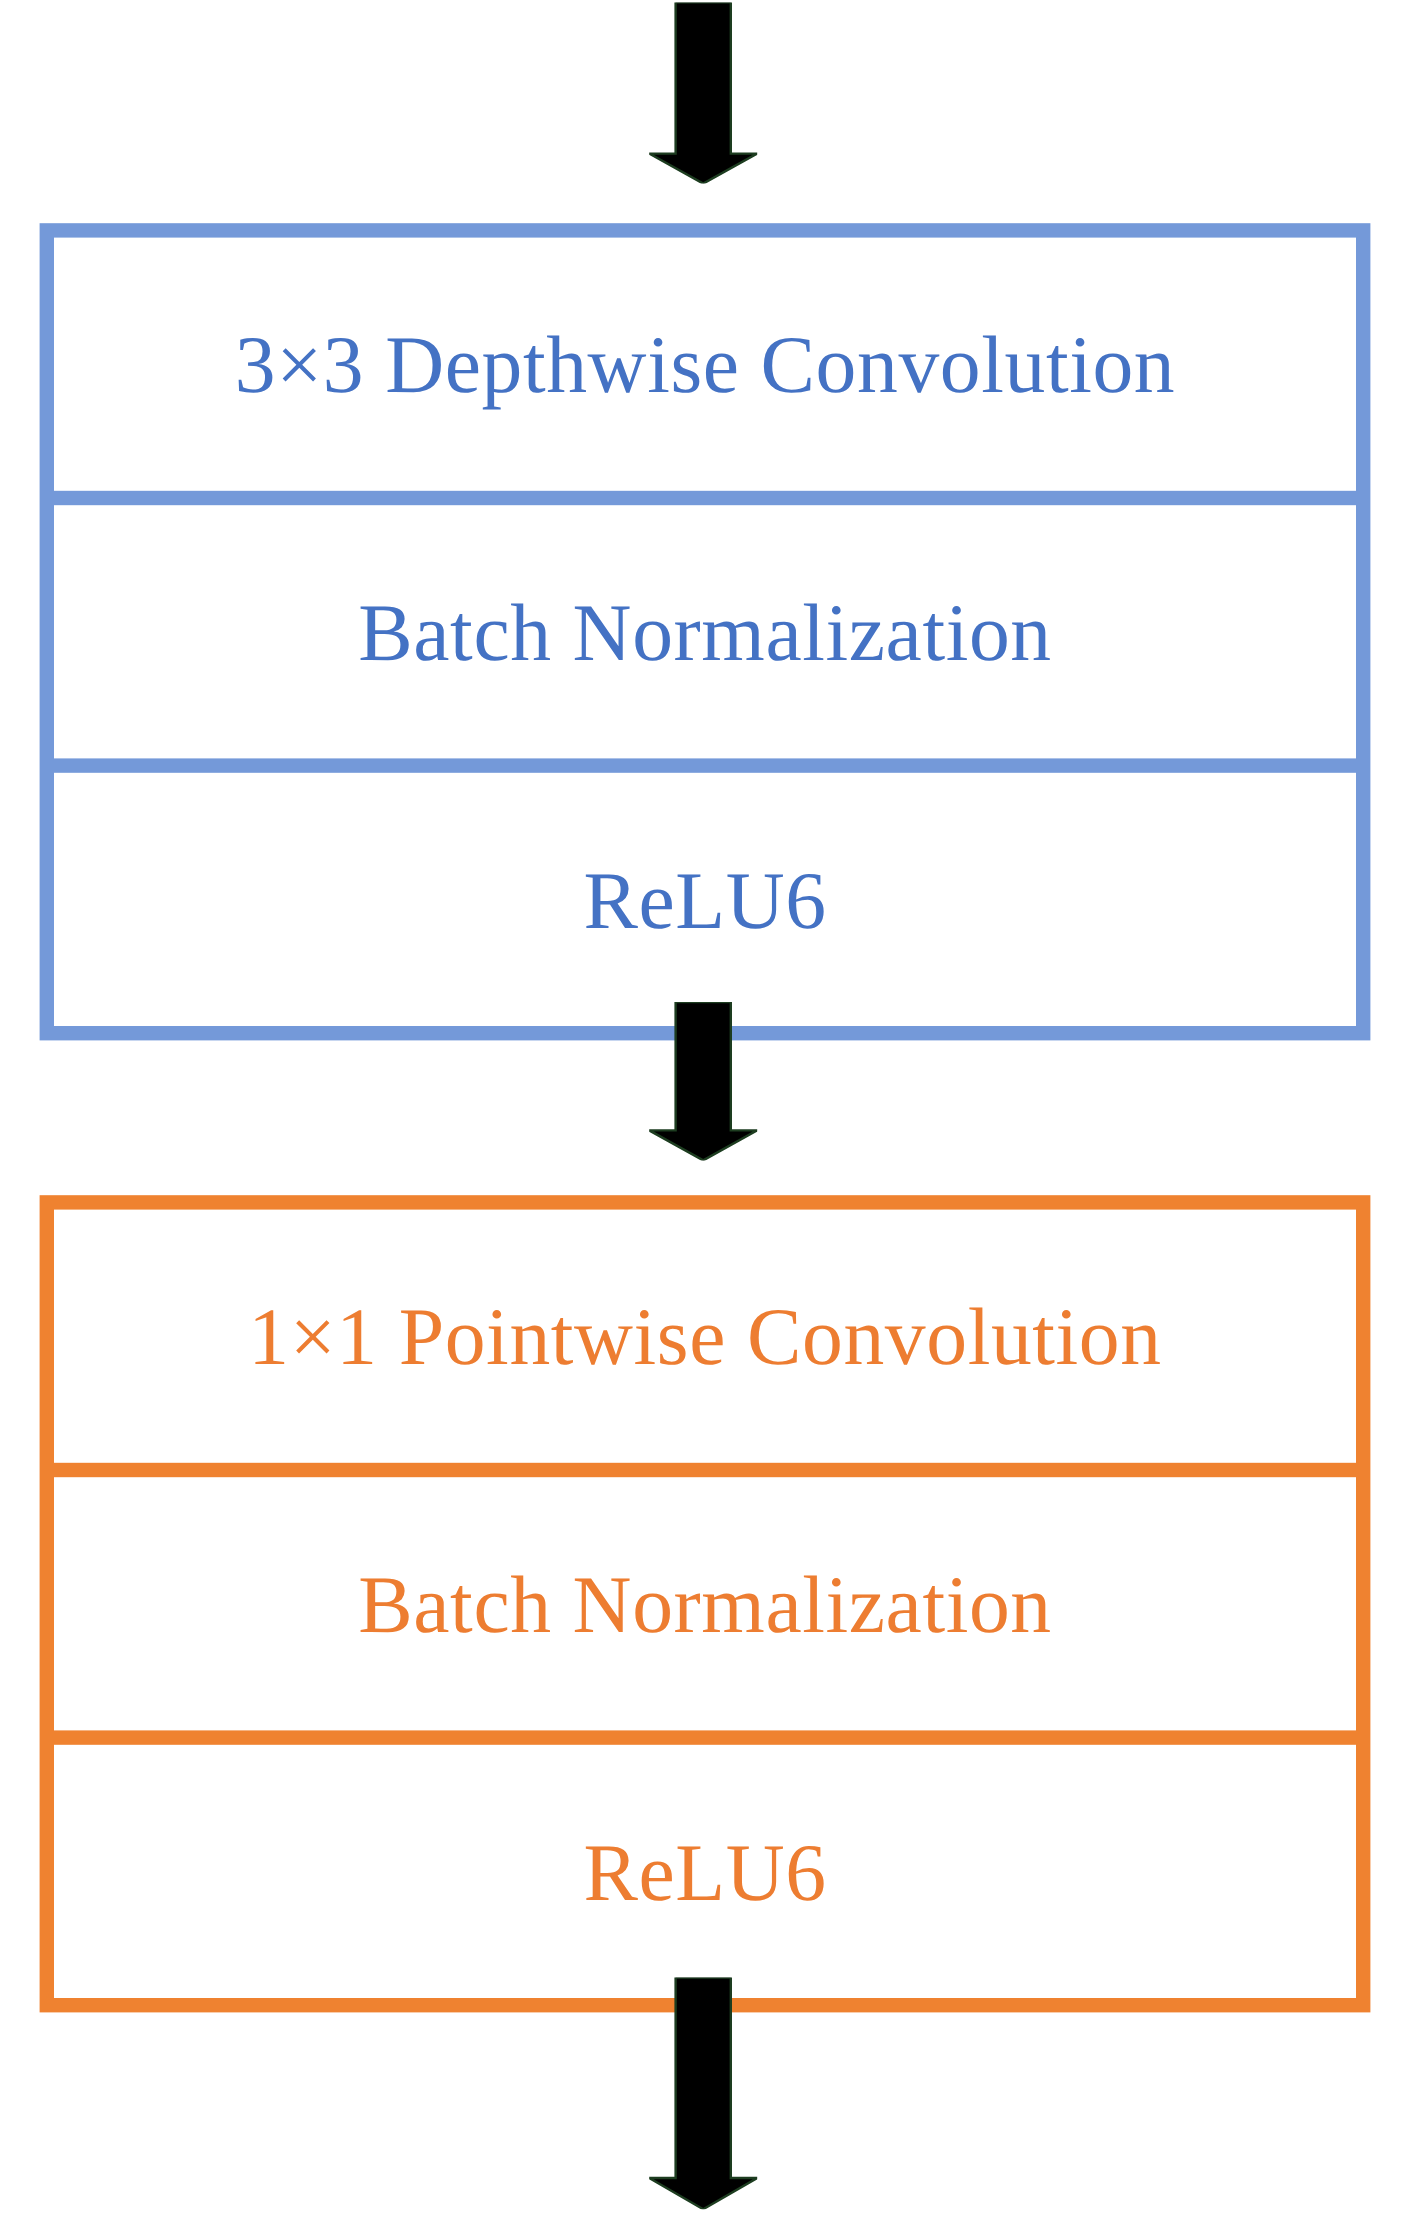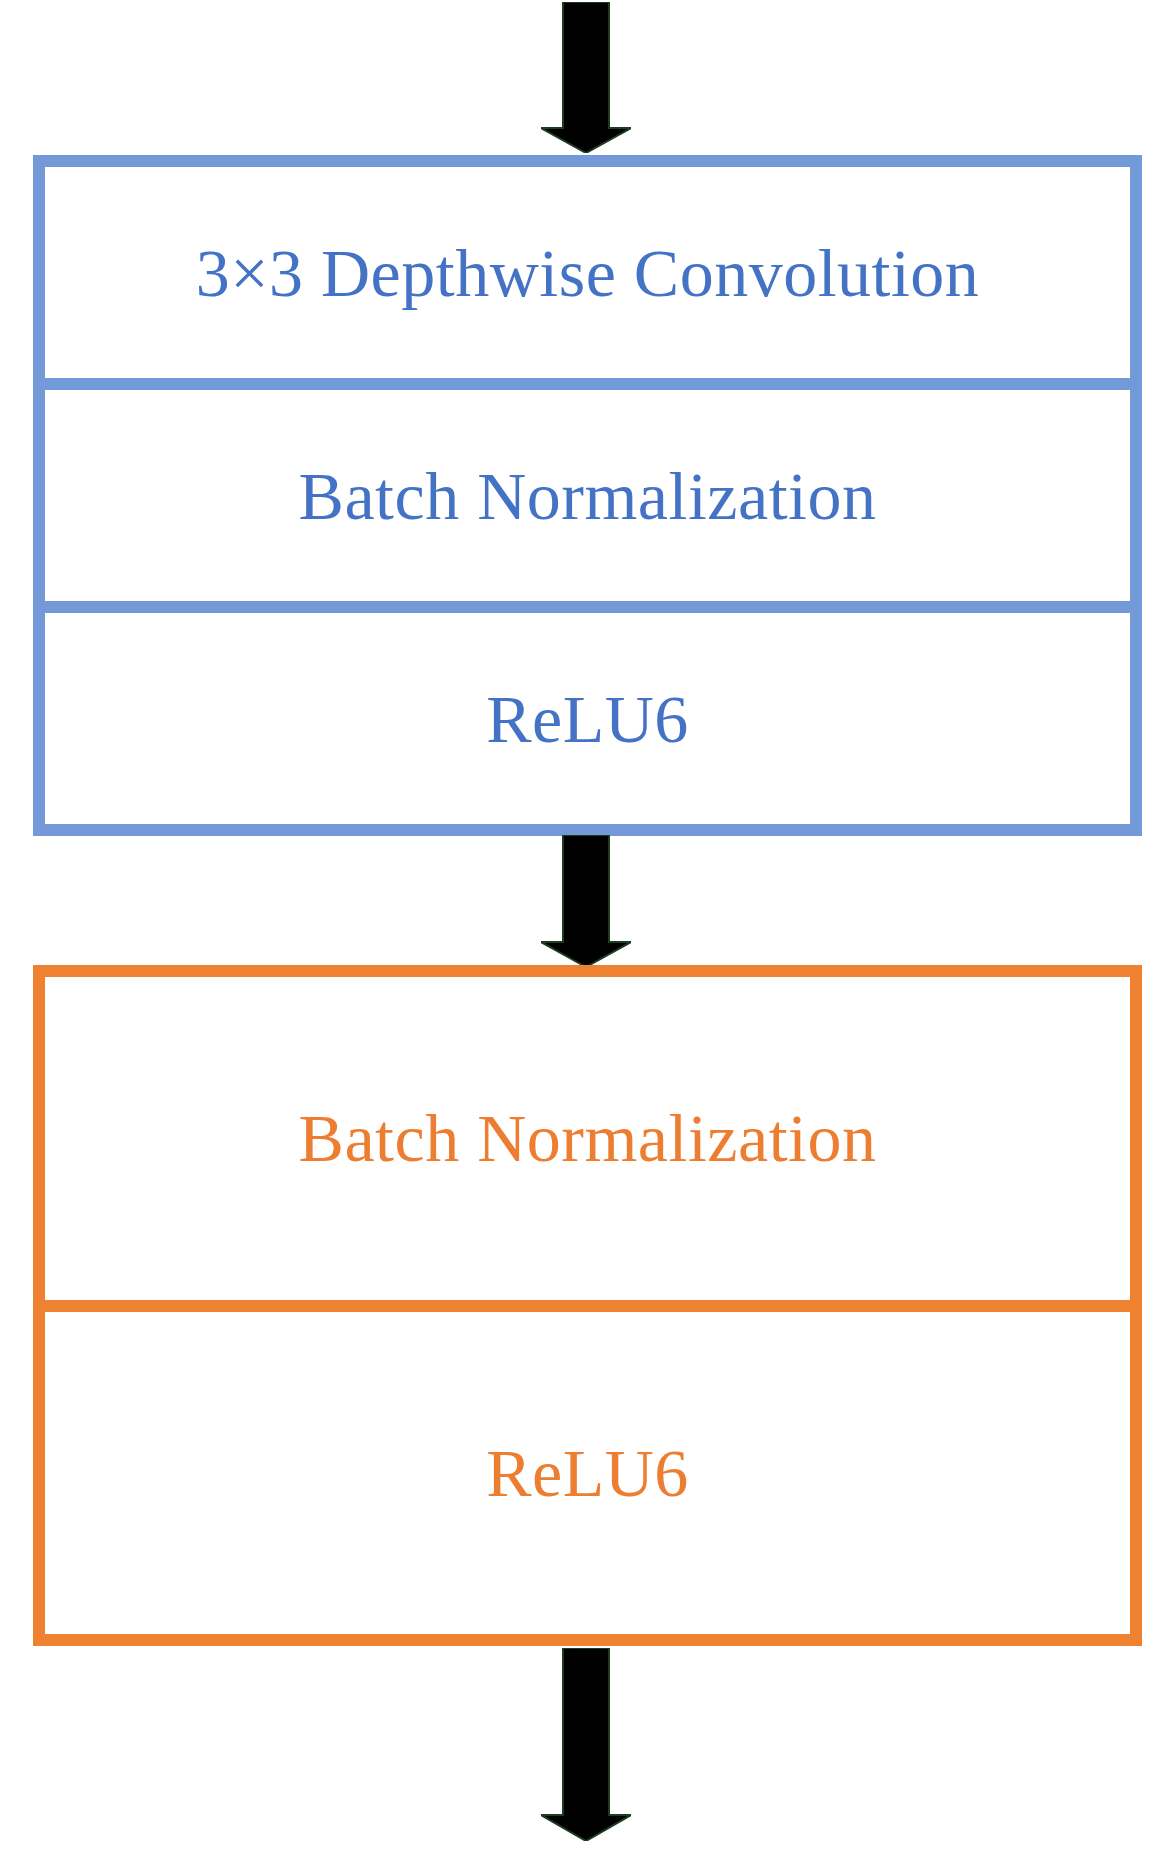--- a/index.html
+++ b/index.html
@@ -26,20 +26,21 @@
 
   .block {
     position: absolute;
     left: 33px;
     width: 1109px;
     height: 681px;
     box-sizing: border-box;
     display: flex;
     flex-direction: column;
     background: #ffffff;
+    margin-top: 31px;
   }
   .block-blue {
     top: 155px;
     border: 12px solid var(--blue-border, #7499D9);
   }
   .block-orange {
     top: 965px;
     border: 12px solid var(--orange-border, #EF8230);
   }
   .row {
@@ -81,20 +82,23 @@
       <span>ReLU6</span>
     </div>
   </div>
 
   <svg class="arrow arrow-mid" viewBox="0 0 90 132" preserveAspectRatio="none">
     <polygon points="22,0 68,0 68,107 90,107 45,132 0,107 22,107" fill="#000000" stroke="#1D3D20" stroke-width="2"></polygon>
   </svg>
 
   <div class="block block-orange">
     <div class="row">
+      <span>1×1 Pointwise Convolution</span>
+    </div>
+    <div class="row">
       <span>Batch Normalization</span>
     </div>
     <div class="row">
       <span>ReLU6</span>
     </div>
   </div>
 
   <svg class="arrow arrow-bottom" viewBox="0 0 90 193" preserveAspectRatio="none">
     <polygon points="22,0 68,0 68,167 90,167 45,193 0,167 22,167" fill="#000000" stroke="#1D3D20" stroke-width="2"></polygon>
   </svg>

